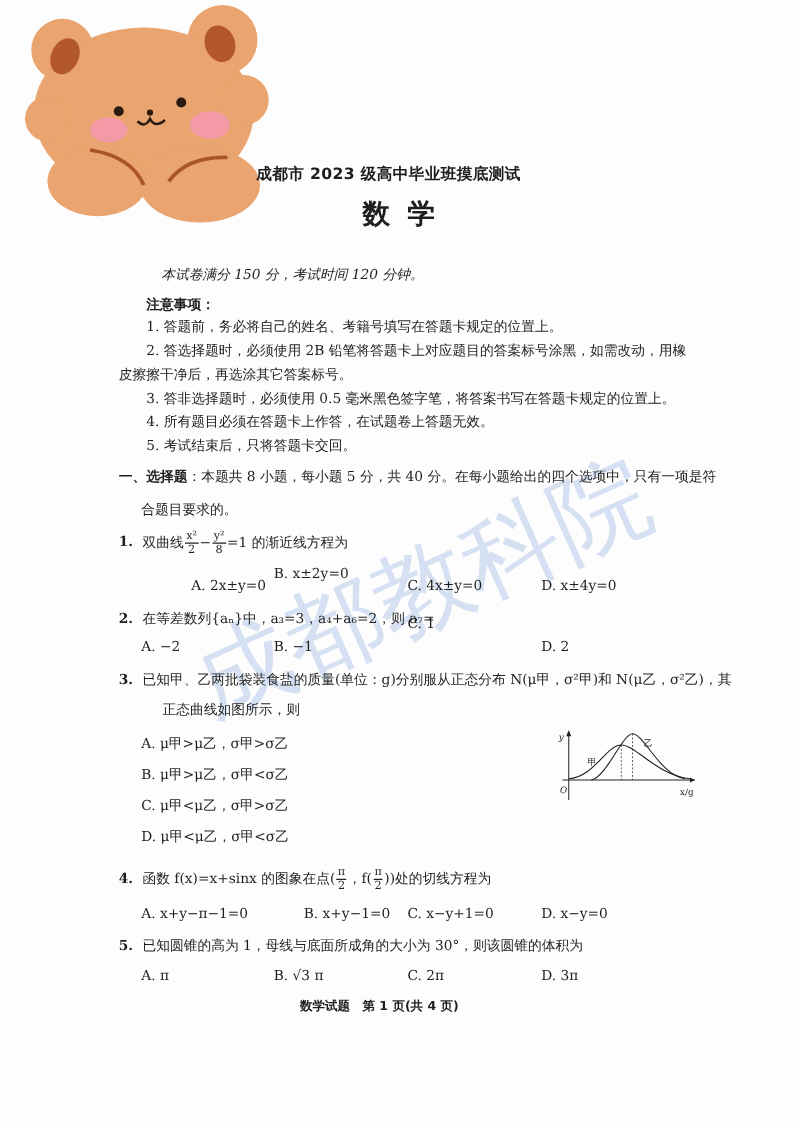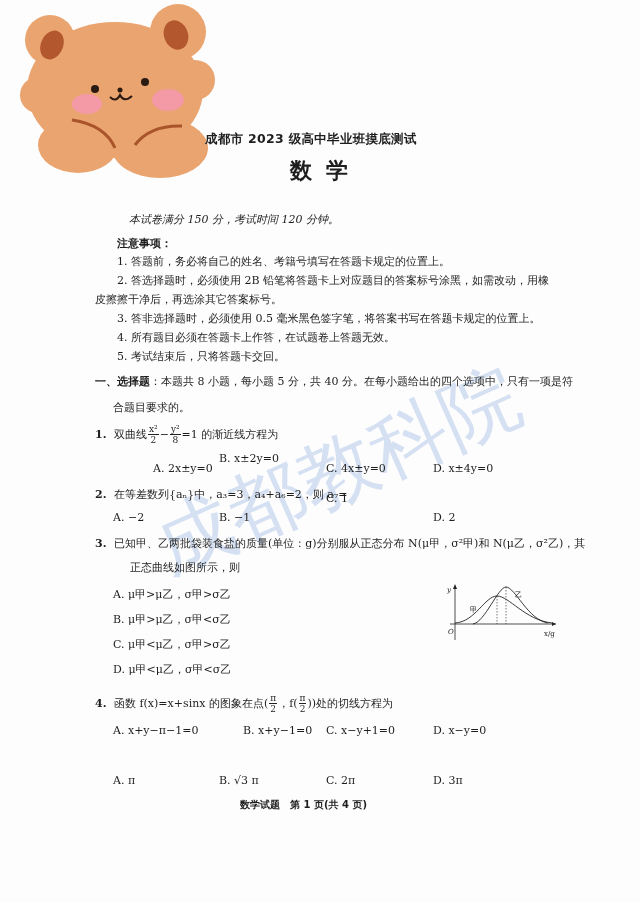--- a/index.html
+++ b/index.html
@@ -118,19 +118,22 @@
   </svg>
 
   <div class="abs q" style="left:95px; top:693px;">
     <span class="qnum">4.</span><span>函数 f(x)=x+sinx 的图象在点(</span><span class="frac"><span class="num">π</span><span class="den">2</span></span><span>，f(</span><span class="frac"><span class="num">π</span><span class="den">2</span></span><span>))处的切线方程为</span>
   </div>
   <div class="opt" style="left:113px; top:724px;">A. x+y−π−1=0</div>
   <div class="opt" style="left:219px; top:724px;margin-left:24px;">B. x+y−1=0</div>
   <div class="opt" style="left:326px; top:724px;">C. x−y+1=0</div>
   <div class="opt" style="left:433px; top:724px;">D. x−y=0</div>
 
+  <div class="abs q" style="left:95px; top:749px;">
+    <span class="qnum">5.</span><span>已知圆锥的高为 1，母线与底面所成角的大小为 30°，则该圆锥的体积为</span>
+  </div>
   <div class="opt" style="left:113px; top:774px;">A. π</div>
   <div class="opt" style="left:219px; top:774px;">B. √3 π</div>
   <div class="opt" style="left:326px; top:774px;">C. 2π</div>
   <div class="opt" style="left:433px; top:774px;">D. 3π</div>
 
   <div class="abs footer" style="left:240px; top:798px;">数学试题　第 1 页(共 4 页)</div>
 </div>
 
 </body></html>

